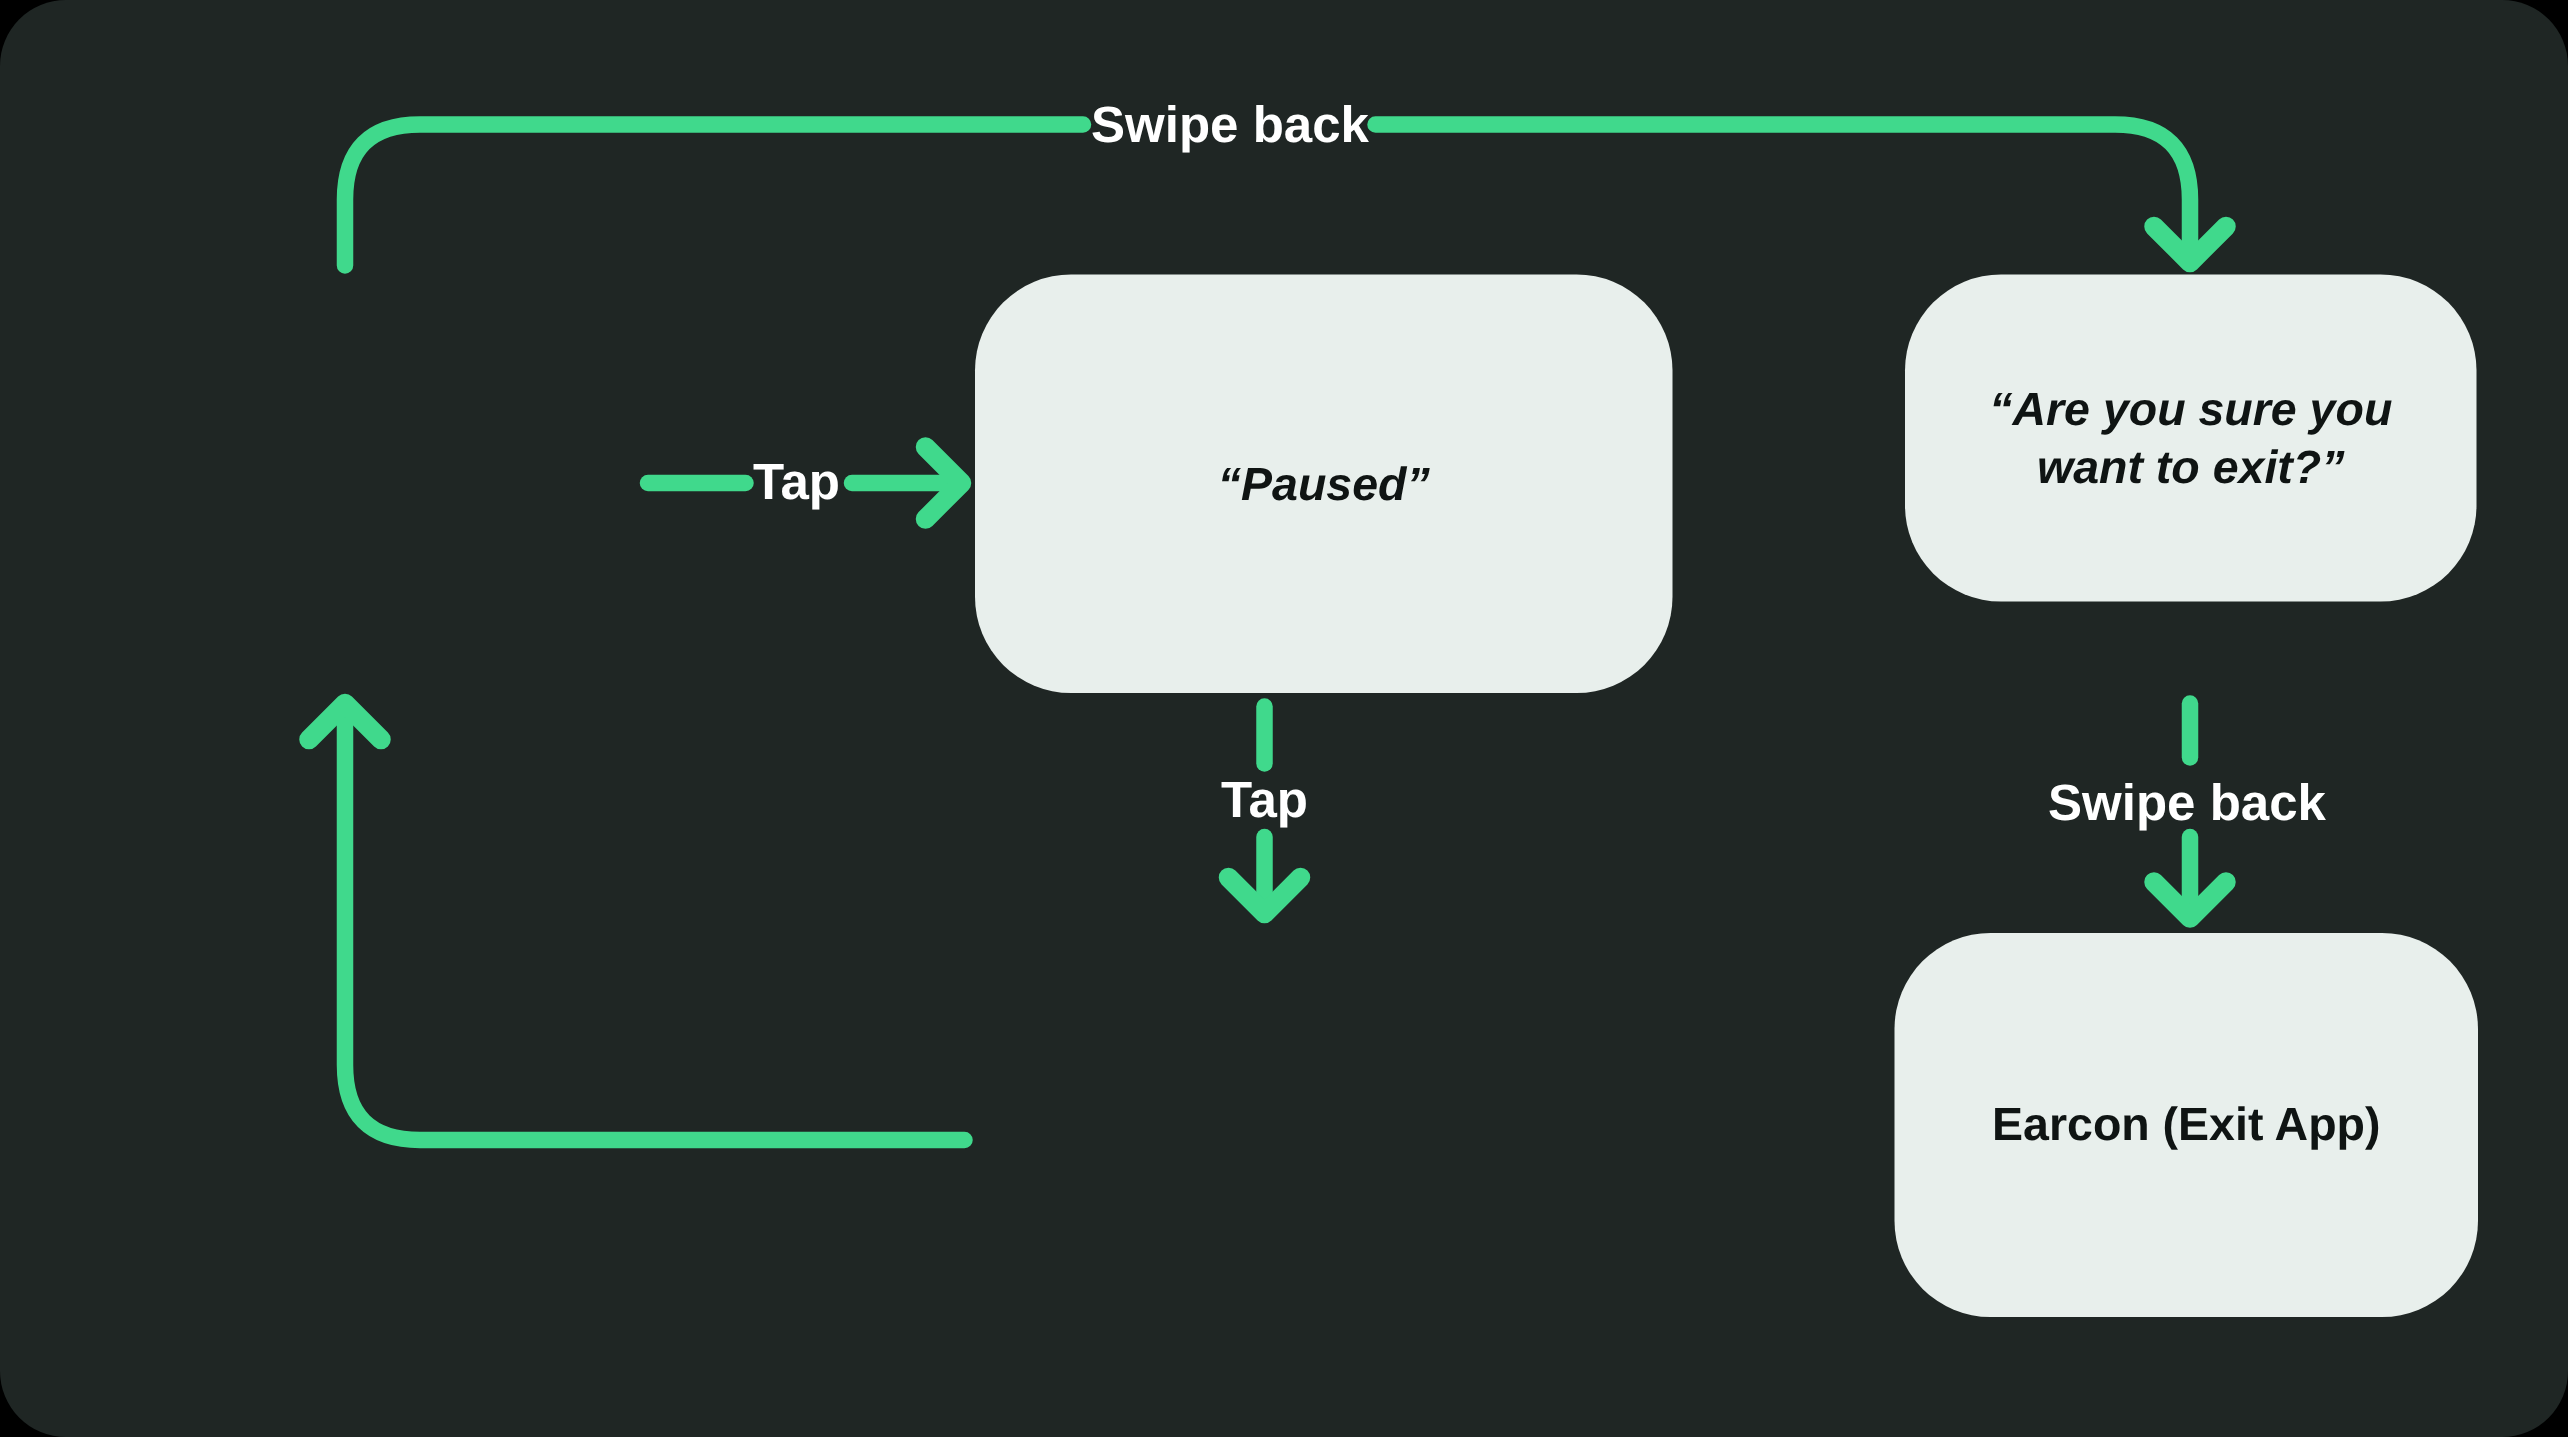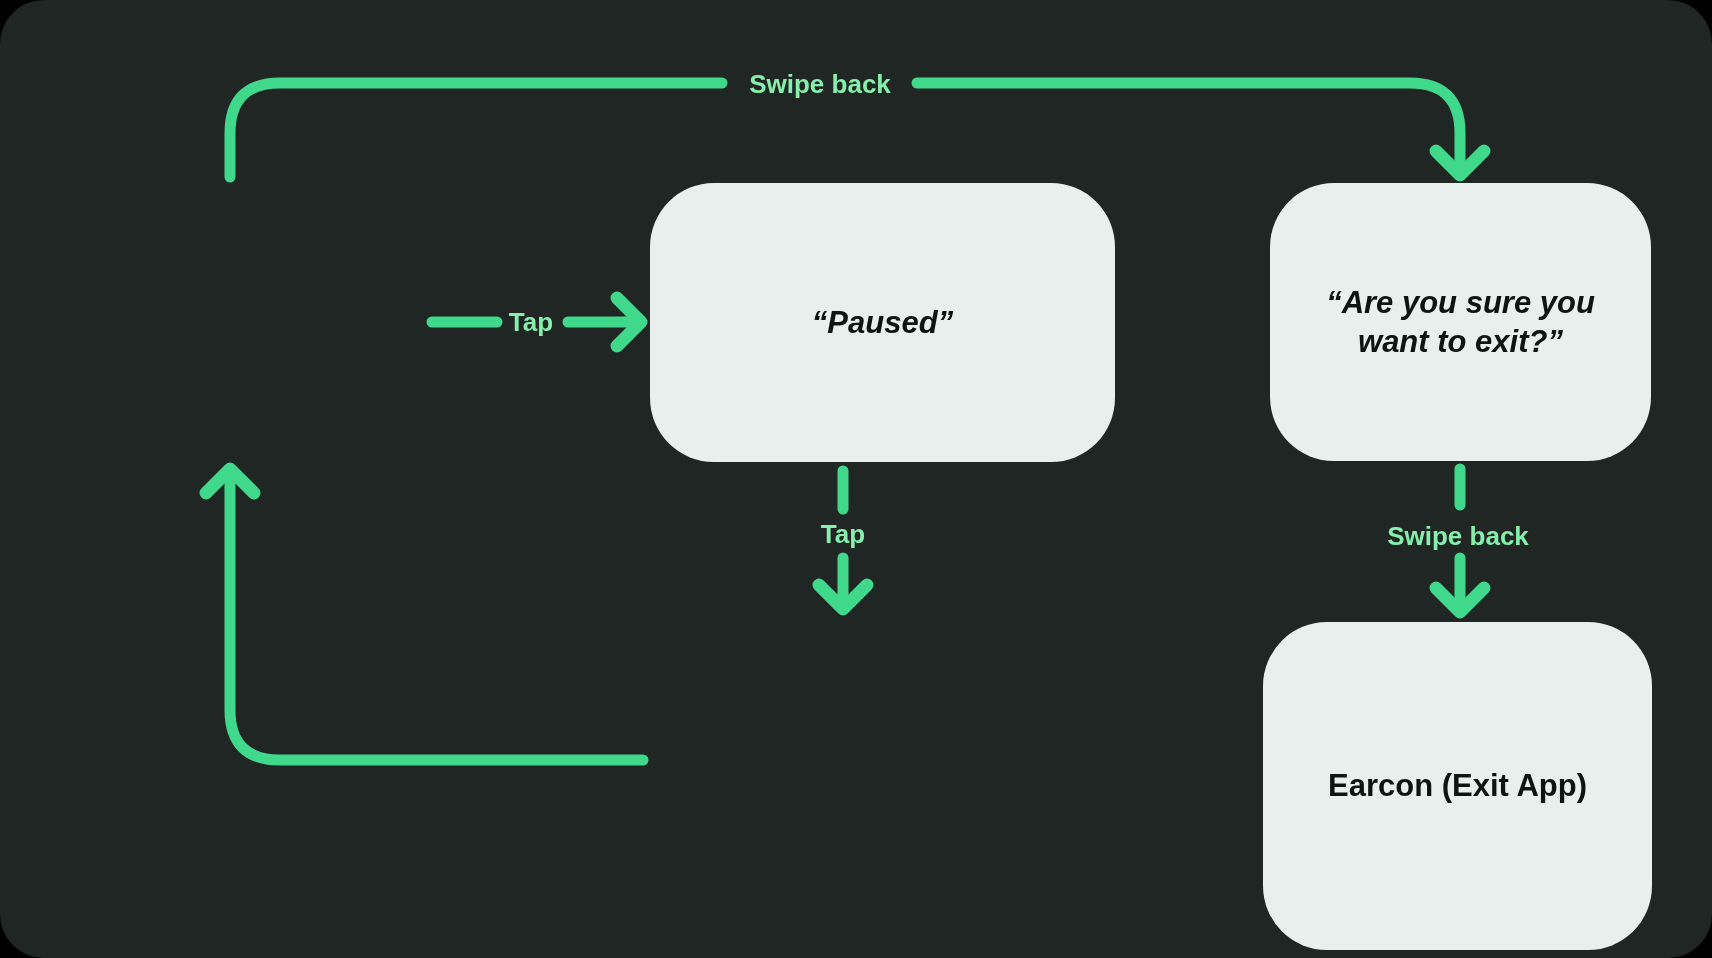--- a/index.html
+++ b/index.html
@@ -47,32 +47,32 @@
     text-align: center;
     color: #0f1413;
     font-weight: bold;
     font-size: 31px;
     line-height: 1.26;
   }
   .node.quote { font-style: italic; }
   .node span { display: inline-block; }
   .node-listening      { left: 34px;   top: 183px; width: 391px; height: 279px; }
   .node-paused         { left: 650px;  top: 183px; width: 465px; height: 279px; }
-  .node-exit-confirm   { left: 1270px; top: 183px; width: 381px; height: 278px; }
+  .node-exit-confirm   { left: 1270px; top: 183px; width: 381px; height: 218px; }
   .node-back-helping   { left: 649px;  top: 623px; width: 388px; height: 274px; }
-  .node-earcon-exit    { left: 1263px; top: 622px; width: 389px; height: 328px; }
+  .node-earcon-exit    { left: 1263px; top: 622px; width: 389px; height: 256px; }
   .node-listening span    { max-width: 345px; }
   .node-exit-confirm span { max-width: 305px; }
   .node-back-helping span { max-width: 335px; }
   .edge-label {
     position: absolute;
     transform: translate(-50%, -50%);
-    color: #86efac;
+    color: #ffffff;
     font-weight: bold;
-    font-size: 26px;
+    font-size: 34px;
     white-space: nowrap;
   }
   .lbl-swipe-top      { left: 820px;  top: 84px;  }
   .lbl-tap-horizontal { left: 531px;  top: 322px; }
   .lbl-tap-vertical   { left: 843px;  top: 534px; }
   .lbl-swipe-right    { left: 1458px; top: 536px; }
 </style>
 </head>
 <body>
 

